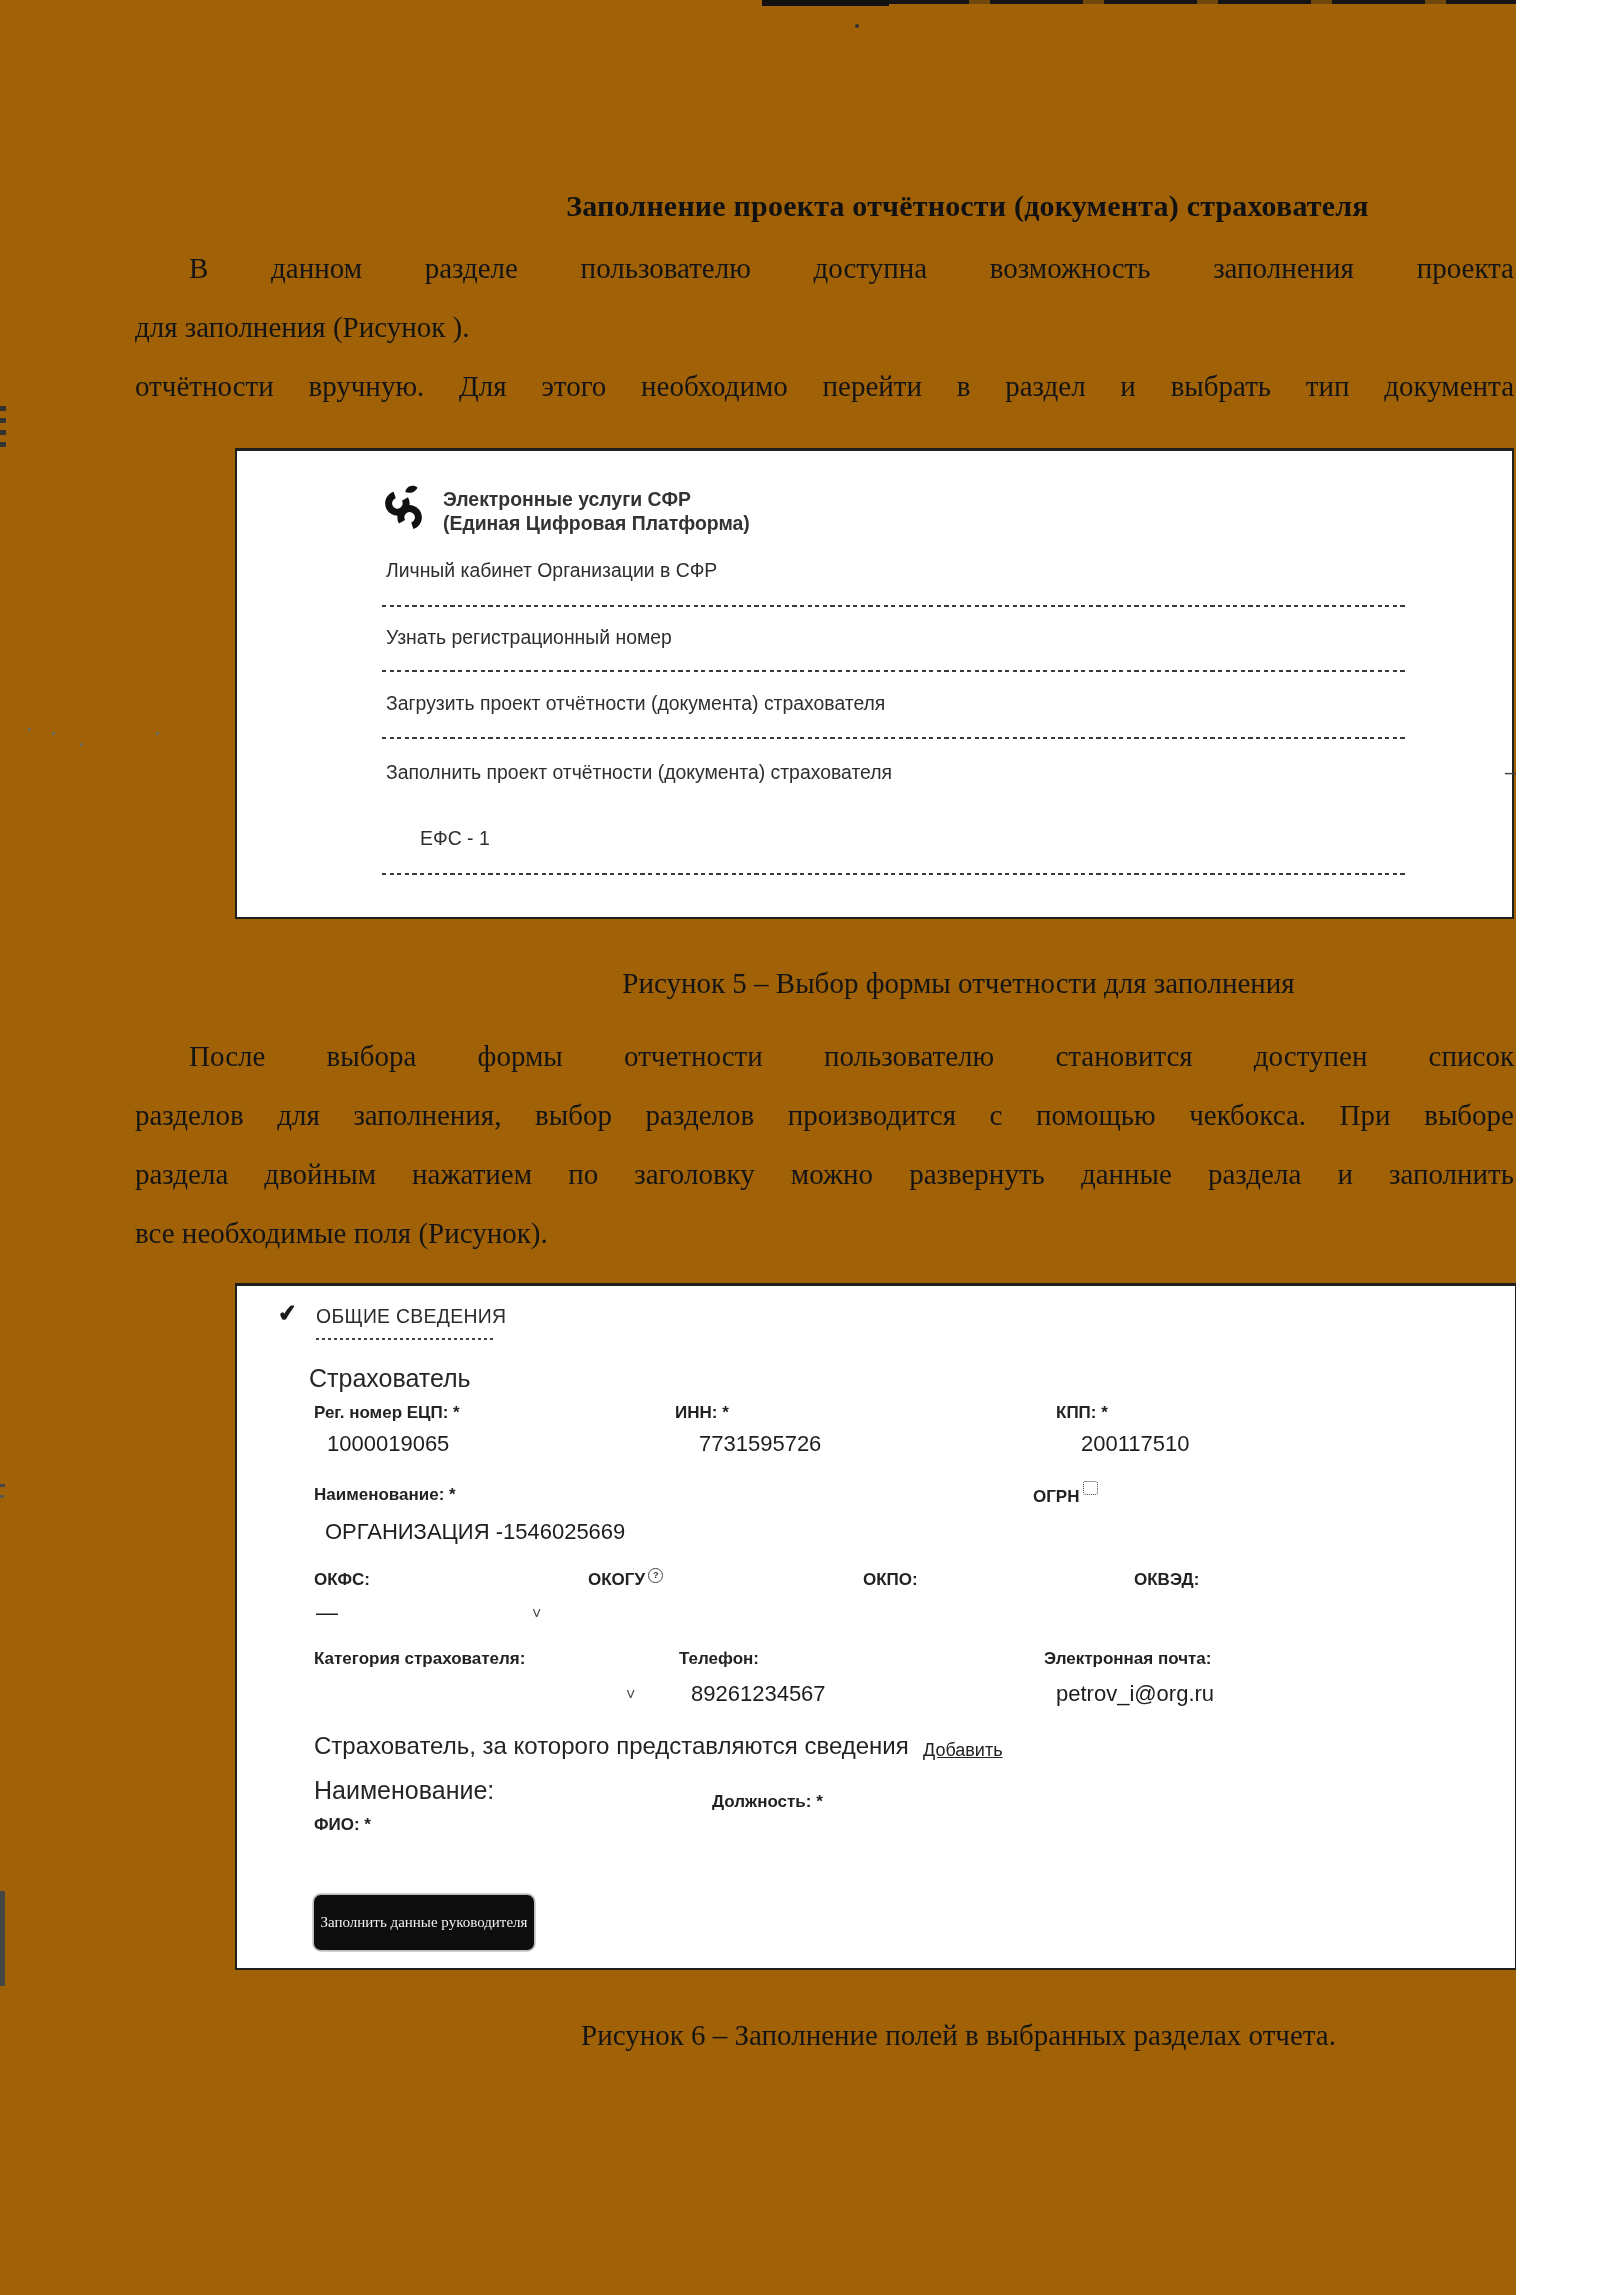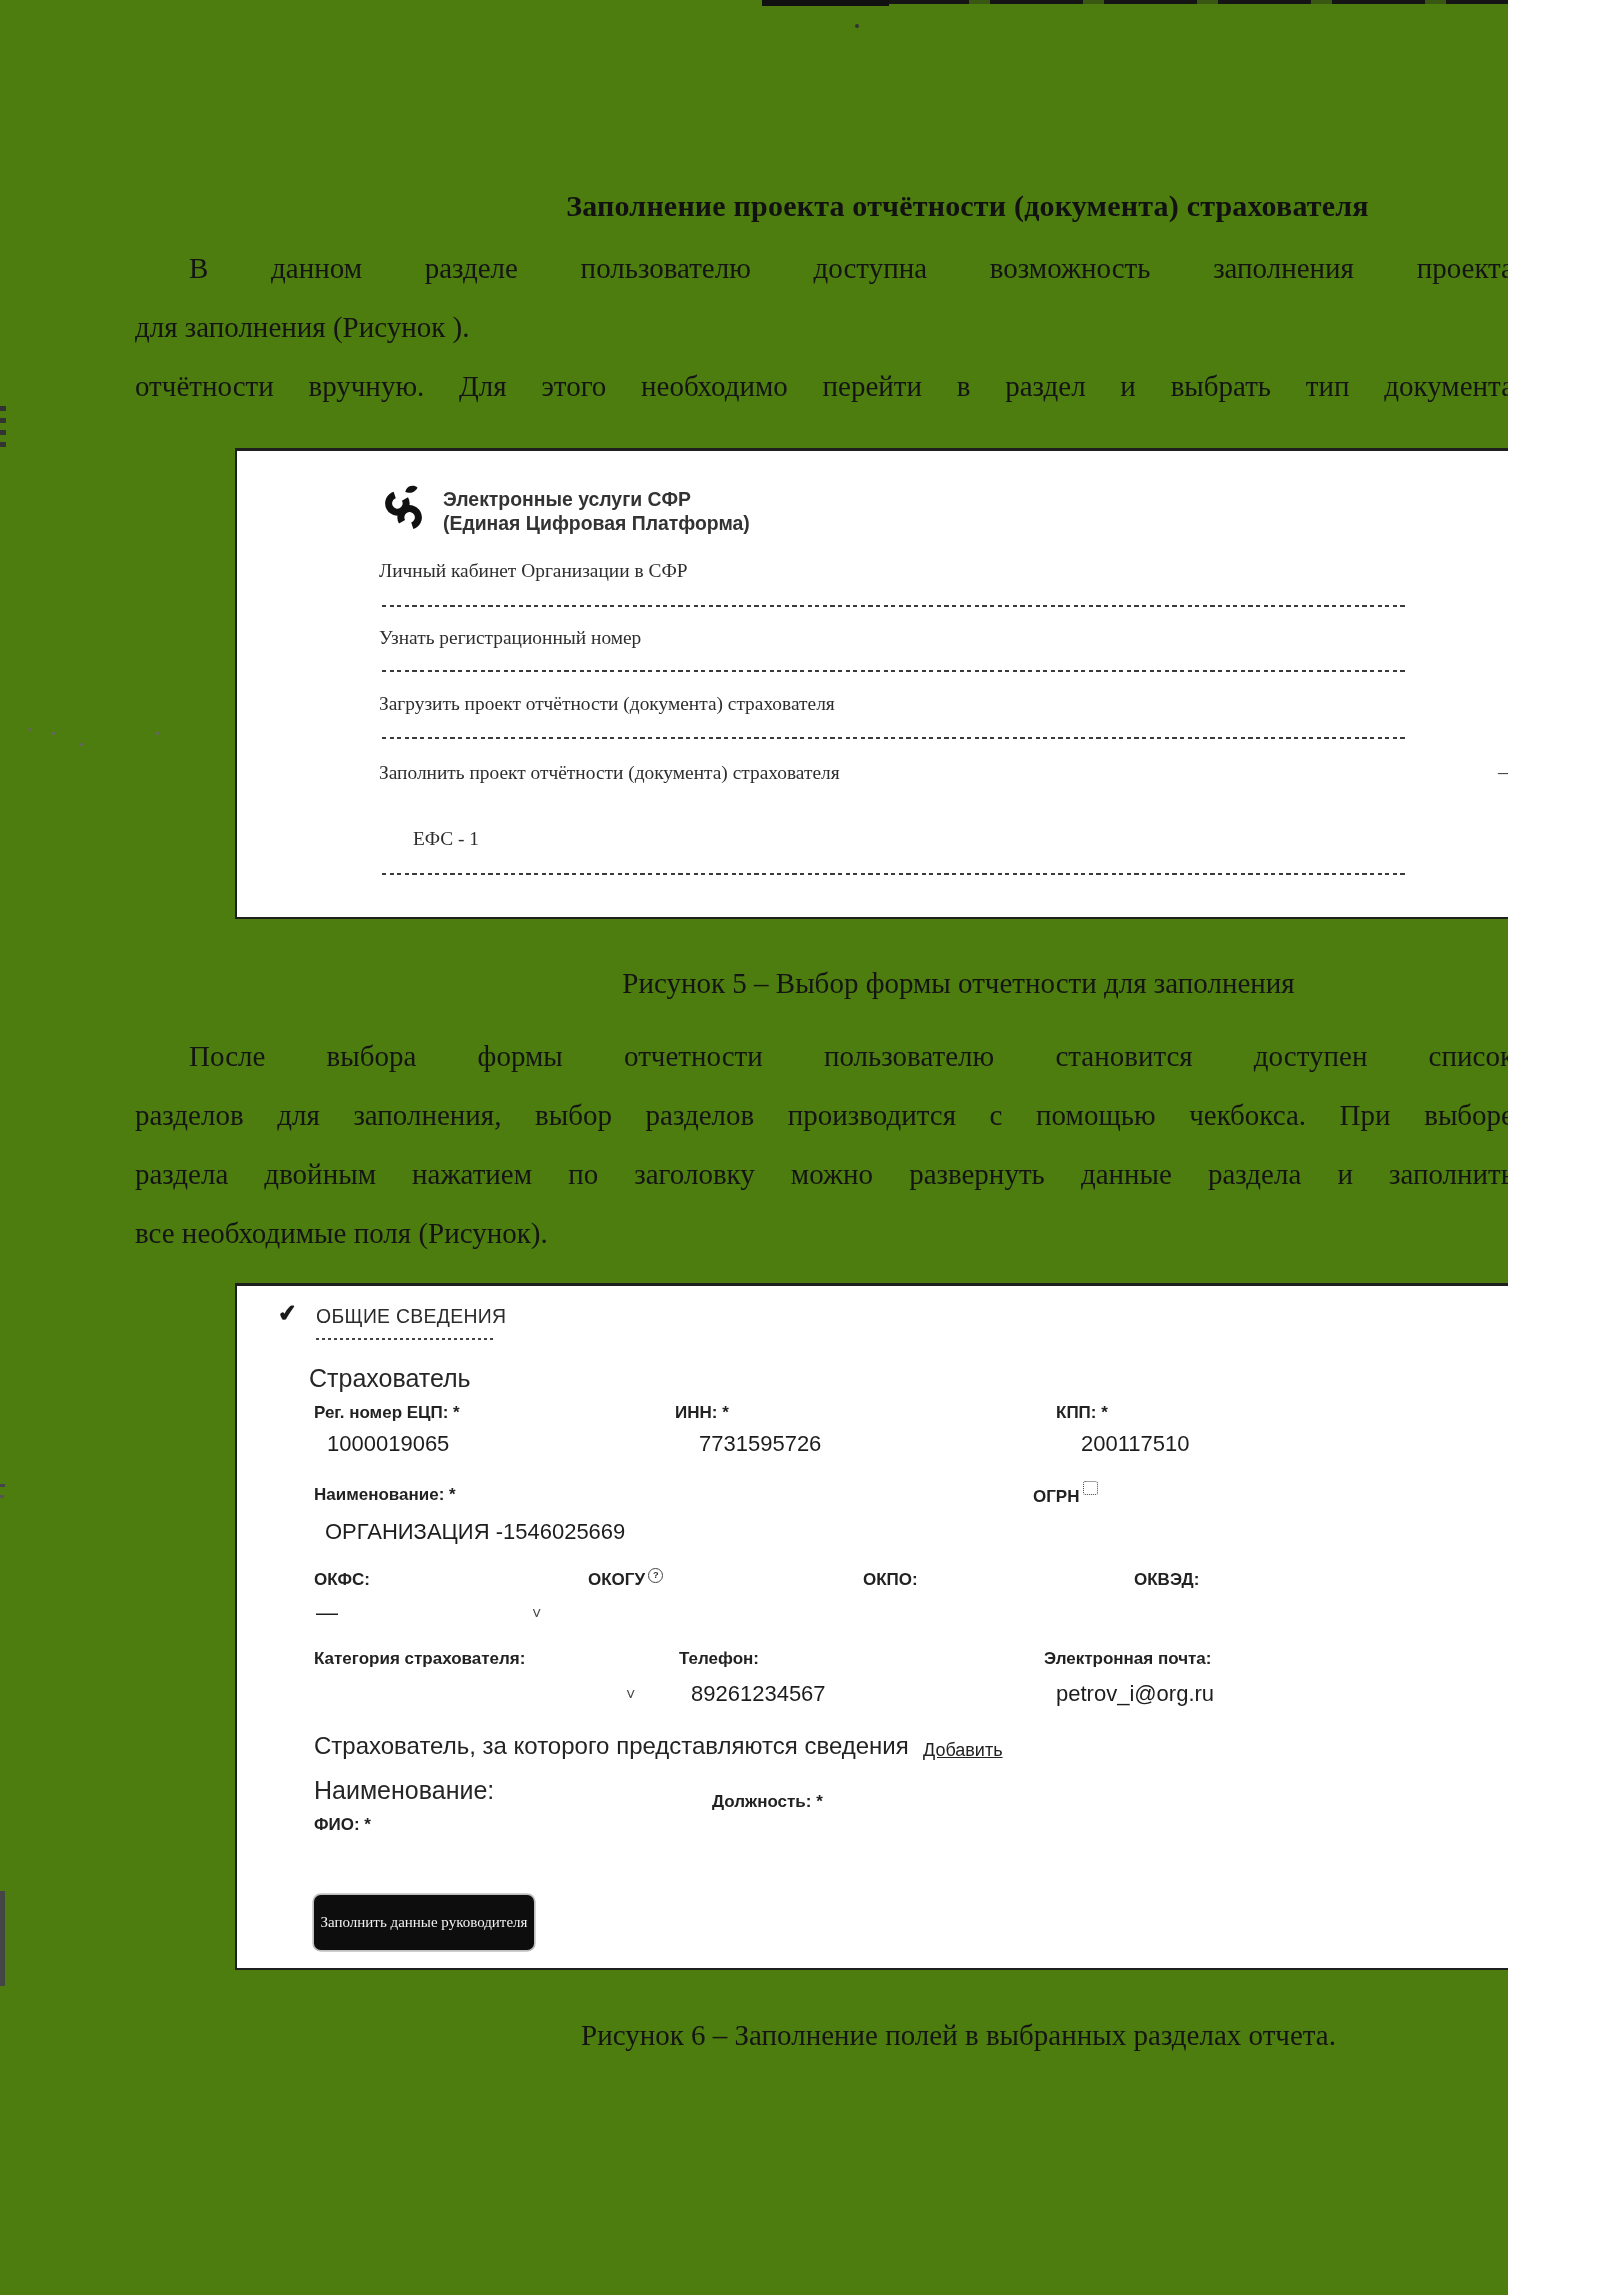--- a/index.html
+++ b/index.html
@@ -1,19 +1,19 @@
 <!DOCTYPE html>
 <html style="font-size:13.5px"><head>
 <meta charset="utf-8">
 <style>
   html,body { margin:0; padding:0; background:#ffffff; }
   .page {
     position:relative; width:1508px; height:2295px;
-    background:#4d7c0f; overflow:hidden;
-    font-family:"Liberation Serif", serif; color:#181818;
+    background:#a16207; overflow:hidden;
+    font-family:"Liberation Serif", serif; color:#181818;padding-left:8px;
   }
 
   
   .art { position:absolute; pointer-events:none; }
   .art-topline { left:762px; top:0; width:860px; height:4.2px;
     background:repeating-linear-gradient(90deg,#151515 0 93px, rgba(21,21,21,.35) 93px 114px); }
   .art-topline2 { left:762px; top:0; width:127px; height:6px; background:#111; }
   .art-dot { border-radius:50%; background:#333; }
   .art-leftdashes { left:0; top:406px; width:6px; height:47px;
     background:repeating-linear-gradient(180deg,#333 0 5px, transparent 5px 12px); }
@@ -41,21 +41,21 @@
   
   .fig { position:absolute; background:#fff; border:2.5px solid #1f1f1f; border-top-width:3.4px;
     box-sizing:border-box; font-family:"Liberation Sans", sans-serif; color:#2b2b2b; }
   .fig5 { left:235px; top:448px; width:1279px; height:471px; }
   .fig6 { left:235px; top:1283px; width:1282px; height:687px; }
 
   
   .logo-row { position:absolute; left:142px; top:34px; display:flex; align-items:flex-start; }
   .sfr-logo { width:49px; height:49px; margin-right:15px; }
   .logo-text { font-size:19.4px; font-weight:bold; line-height:24.5px; color:#333; padding-top:1.7px; }
-  .m-row { position:absolute; left:142px; width:1139px; height:27px; line-height:27px;font-family:Liberation Serif, serif; }
+  .m-row { position:absolute; left:149px; width:1139px; height:27px; line-height:27px; }
   .m-row .lbl { font-size:19.4px; color:#2e2e2e; }
   .m-row .trail { position:absolute; right:0; top:0; font-size:20px; color:#3d3d3d; }
   .m-row.child .lbl { padding-left:34px; display:inline-block; }
   .m-div { position:absolute; left:145px; width:1024px; height:1.7px;
     background:repeating-linear-gradient(90deg,#3a3a3a 0 4.2px, transparent 4.2px 7.6px); }
 
   
   .f6 { position:absolute; }
   .check { left:41px; top:13.5px; font-size:23px; font-weight:bold; color:#1a1a1a; transform:rotate(-6deg); }
   .sec-head { left:79px; top:19.4px; font-size:19.4px; letter-spacing:0.3px; color:#2b2b2b; }

